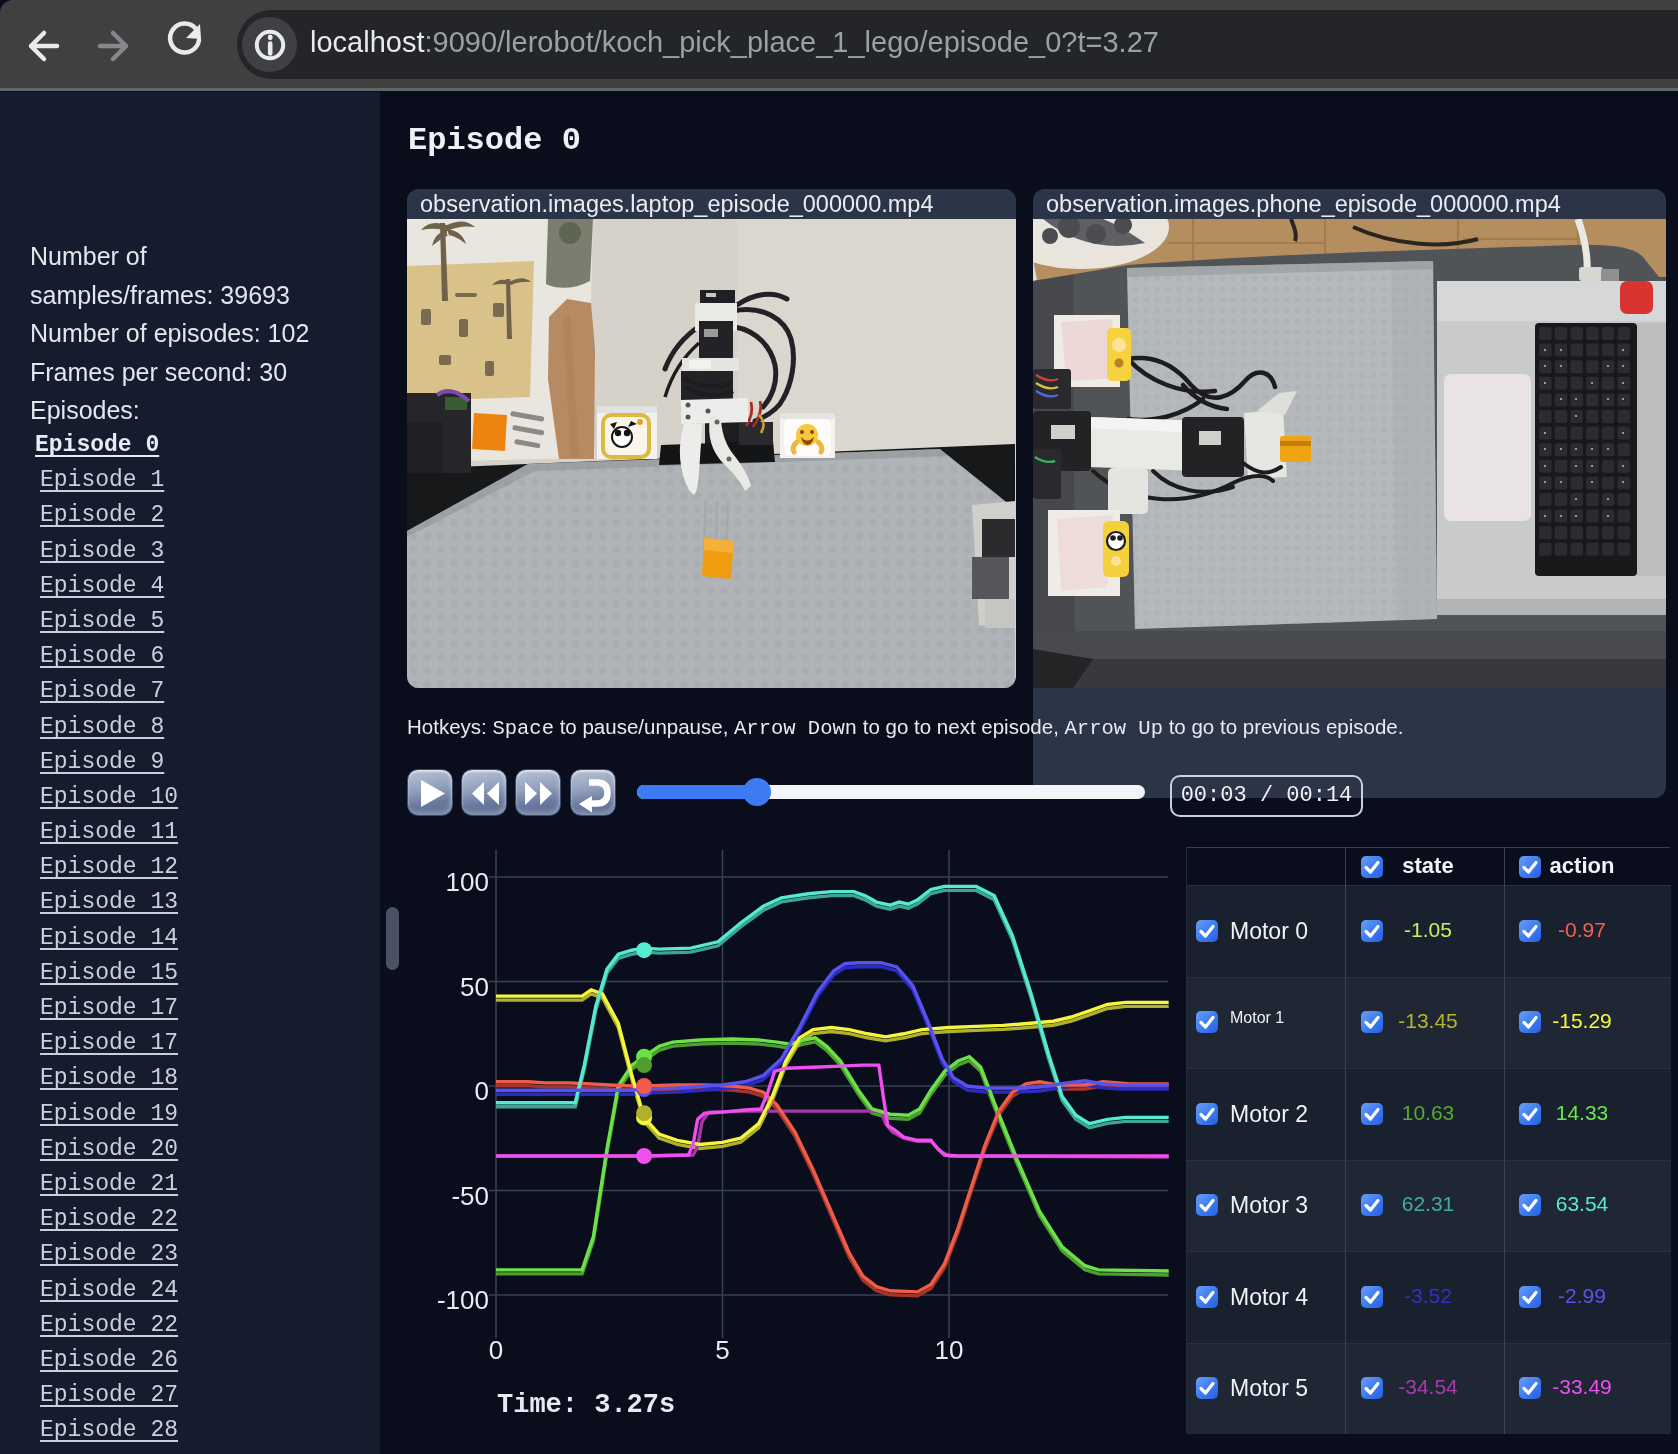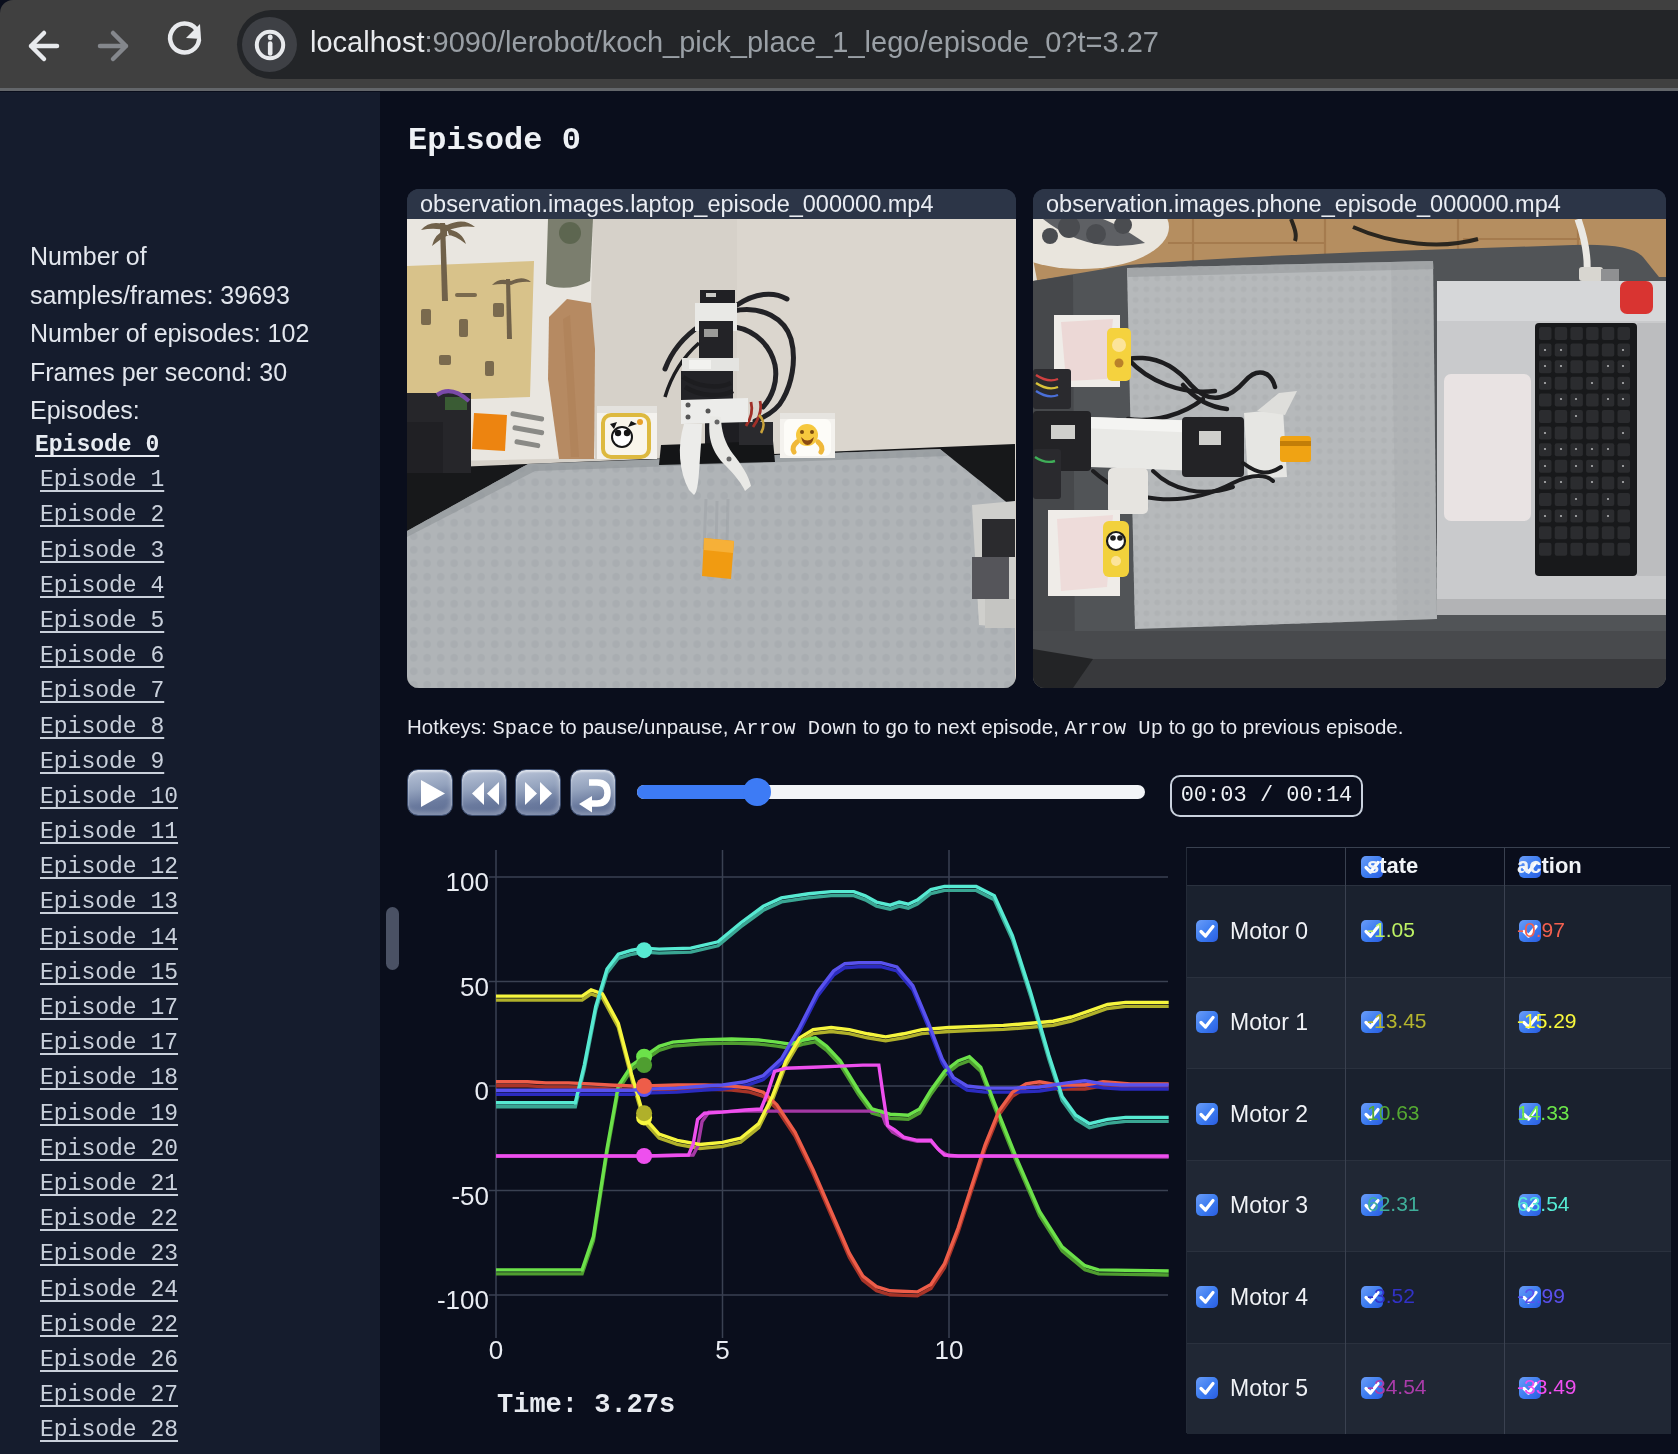--- a/index.html
+++ b/index.html
@@ -17,41 +17,41 @@
 #eplist{position:absolute;left:40px;top:336px;font-family:"Liberation Mono",monospace;font-size:23px;line-height:35.2px;color:#c9d0db}
 #eplist div{height:35.2px}
 #eplist span{text-decoration:underline;text-underline-offset:4px;text-decoration-skip-ink:none;text-decoration-thickness:2px}
 #eplist .cur{font-weight:bold;color:#e8ecf2;margin-left:-5px}
 
 #main{position:absolute;left:380px;top:92px;width:1298px;height:1362px;background:#0a0e1c;color:#e6e9f0}
 h1{position:absolute;left:28px;top:30px;font-family:"Liberation Mono",monospace;font-size:32px;font-weight:bold;color:#eef1f5}
 .vid{position:absolute;top:97px;border-radius:12px;overflow:hidden;background:#2c3547}
 .vid .cap{height:30px;background:#2c3547;color:#e9ecf2;font-size:23.5px;line-height:30px;padding-left:13px;white-space:nowrap}
 #vid1{left:27px;width:609px;height:499px}
-#vid2{left:653px;width:633px;height:499px}
+#vid2{left:653px;width:633px;height:609px}
 #hotkeys{position:absolute;left:27px;top:623px;font-size:20.5px;color:#e8eaf0}
 .mono{font-family:"Liberation Mono",monospace}
 
 .btn{position:absolute;top:677px;width:46px;height:47px;border-radius:11px;background:linear-gradient(170deg,#b9c4d8 0%,#93a2bd 40%,#6a7a9e 70%,#5d6d92 100%);border:1px solid #3a4a6a;box-shadow:inset 0 2px 2px rgba(255,255,255,.55),inset -2px -3px 4px rgba(255,255,255,.25)}
 .btn svg{position:absolute;left:0;top:0}
 #track{position:absolute;left:257px;top:693px;width:508px;height:14px;border-radius:7px;background:#f2f4f7}
 #trackfill{position:absolute;left:0;top:0;width:120px;height:14px;border-radius:7px 0 0 7px;background:#3d7bf5}
 #thumb{position:absolute;left:363px;top:686px;width:28px;height:28px;border-radius:50%;background:#3d7bf5}
 #timebox{position:absolute;left:790px;top:683px;width:193px;height:42px;border:2px solid #c9d1dd;border-radius:10px;font-family:"Liberation Mono",monospace;font-size:22px;line-height:37px;text-align:center;color:#eef1f5;white-space:nowrap}
 
 #scrollthumb{position:absolute;left:6px;top:815px;width:13px;height:63px;border-radius:7px;background:#4a5164}
 
 #mtable{position:absolute;left:806px;top:755px;width:484px;height:586px;border-top:1px solid #394150;border-left:1px solid #242b38;font-size:21px}
 .trow{position:absolute;left:0;width:484px}
 .vline{position:absolute;top:0;width:1px;height:586px;background:#3a4150}
 .hline{position:absolute;left:0;width:484px;height:1px;background:#2a313e}
 .cbx{position:absolute;width:22px;height:22px;border-radius:5px;background:linear-gradient(135deg,#6b9df8 0%,#3b7bf0 55%,#2a5ce0 100%)}
 .cbx svg{position:absolute;left:0;top:0}
 .mlabel{position:absolute;font-weight:normal;color:#f0f2f6;font-size:23px}
-.val{position:absolute;text-align:left}
+.val{position:absolute;text-align:center}
 </style></head><body>
 <div id="chrome">
   <div id="pill"></div>
   <div id="infocirc"></div>
   <svg class="navicon" width="1678" height="91">
     <g stroke="#e8eaed" stroke-width="4.5" fill="none" stroke-linecap="round" stroke-linejoin="round">
       <path d="M31 46 H57 M31 46 l13 -13 M31 46 l13 13"></path>
     </g>
     <g stroke="#84878c" stroke-width="4.5" fill="none" stroke-linecap="round" stroke-linejoin="round">
       <path d="M100 46 H126 M126 46 l-13 -13 M126 46 l-13 13"></path>
@@ -559,21 +559,21 @@
         <svg width="22" height="22">
           <path d="M5 11.5 L9.5 16 L17 6.5" stroke="#fff" stroke-width="3.2" fill="none" stroke-linecap="round" stroke-linejoin="round"></path>
         </svg>
       </div>
 <div class="val" style="left:330px;top:69.75px;width:130px;color:#f4604f">-0.97</div>
 <div class="cbx" style="left:9px;top:163.25px">
         <svg width="22" height="22">
           <path d="M5 11.5 L9.5 16 L17 6.5" stroke="#fff" stroke-width="3.2" fill="none" stroke-linecap="round" stroke-linejoin="round"></path>
         </svg>
       </div>
-<div class="mlabel" style="left:43px;top:161.25px;font-size:23px">Motor 1</div>
+<div class="mlabel" style="left:43px;top:161.25px;font-size:16px">Motor 1</div>
 <div class="cbx" style="left:174px;top:163.25px">
         <svg width="22" height="22">
           <path d="M5 11.5 L9.5 16 L17 6.5" stroke="#fff" stroke-width="3.2" fill="none" stroke-linecap="round" stroke-linejoin="round"></path>
         </svg>
       </div>
 <div class="val" style="left:180px;top:161.25px;width:122px;color:#b5b52e">-13.45</div>
 <div class="cbx" style="left:332px;top:163.25px">
         <svg width="22" height="22">
           <path d="M5 11.5 L9.5 16 L17 6.5" stroke="#fff" stroke-width="3.2" fill="none" stroke-linecap="round" stroke-linejoin="round"></path>
         </svg>

